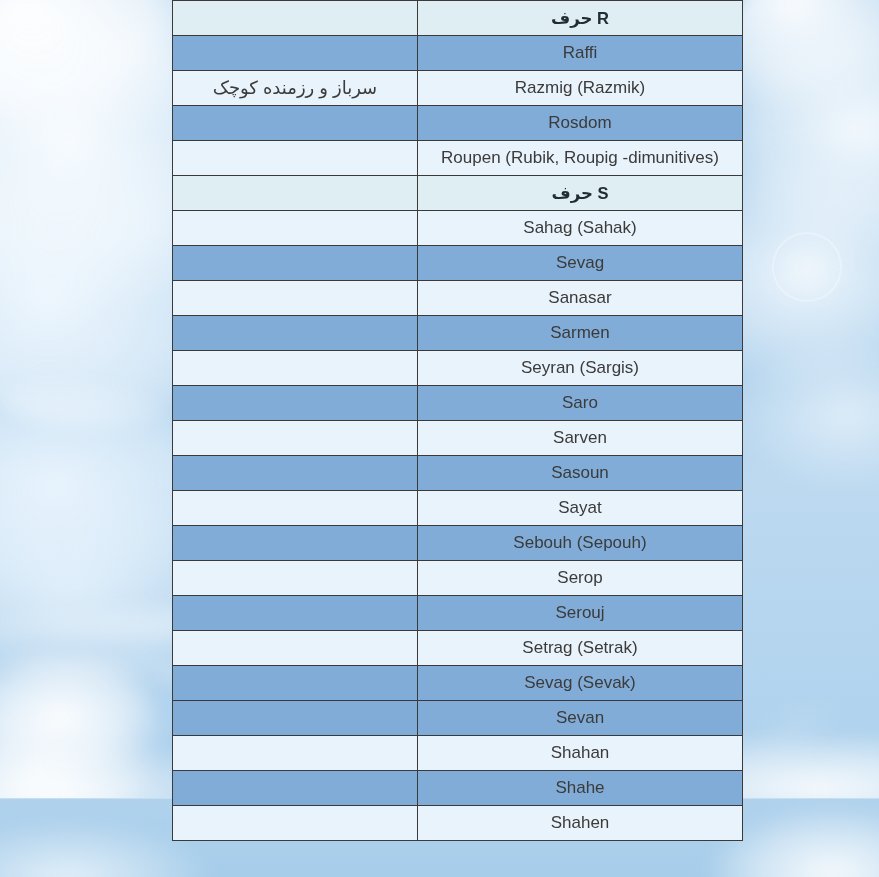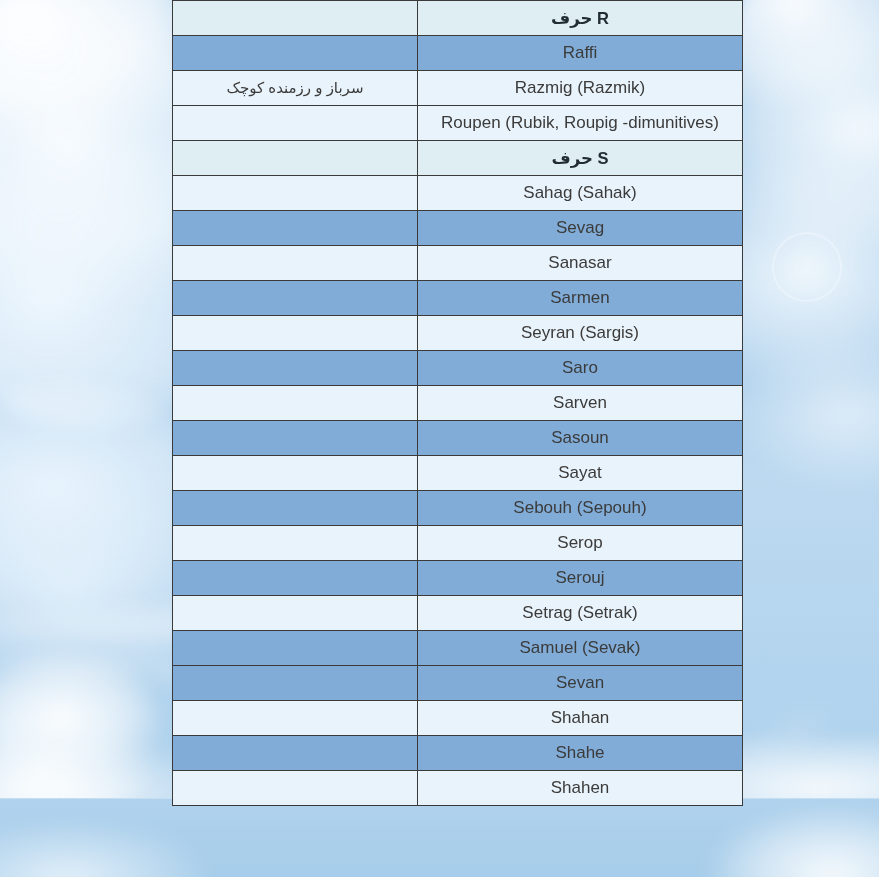--- a/index.html
+++ b/index.html
@@ -130,21 +130,21 @@
   tr.row-light td   { background: #e9f3fb; }
   tr.row-dark td    { background: #81acd7; }
   tr.row-header td  { background: #dfeef2; }
   tr.row-header td.name-cell {
     font-weight: bold;
     font-size: 16.5px;
     color: #222c33;
   }
   td.meaning-cell {
     direction: rtl;
-    font-size: 15px;
+    font-size: 18px;
   }
 </style>
 </head>
 <body>
 
 <div class="sky">
   <div class="cloud cloud-topleft-mass"></div>
   <div class="cloud cloud-left-lower"></div>
   <div class="cloud cloud-topright-mass"></div>
   <div class="cloud cloud-mid-streak"></div>
@@ -164,20 +164,24 @@
         <td class="col-name name-cell">حرف R</td>
       </tr>
       <tr class="row-dark">
         <td class="col-meaning meaning-cell"></td>
         <td class="col-name name-cell">Raffi</td>
       </tr>
       <tr class="row-light">
         <td class="col-meaning meaning-cell">سرباز و رزمنده کوچک</td>
         <td class="col-name name-cell">Razmig (Razmik)</td>
       </tr>
+      <tr class="row-dark">
+        <td class="col-meaning meaning-cell"></td>
+        <td class="col-name name-cell">Rosdom</td>
+      </tr>
       <tr class="row-light">
         <td class="col-meaning meaning-cell"></td>
         <td class="col-name name-cell">Roupen (Rubik, Roupig -dimunitives)</td>
       </tr>
       <tr class="row-header">
         <td class="col-meaning meaning-cell"></td>
         <td class="col-name name-cell">حرف S</td>
       </tr>
       <tr class="row-light">
         <td class="col-meaning meaning-cell"></td>
@@ -226,21 +230,21 @@
       <tr class="row-dark">
         <td class="col-meaning meaning-cell"></td>
         <td class="col-name name-cell">Serouj</td>
       </tr>
       <tr class="row-light">
         <td class="col-meaning meaning-cell"></td>
         <td class="col-name name-cell">Setrag (Setrak)</td>
       </tr>
       <tr class="row-dark">
         <td class="col-meaning meaning-cell"></td>
-        <td class="col-name name-cell">Samuel (Sevak)</td>
+        <td class="col-name name-cell">Sevag (Sevak)</td>
       </tr>
       <tr class="row-dark">
         <td class="col-meaning meaning-cell"></td>
         <td class="col-name name-cell">Sevan</td>
       </tr>
       <tr class="row-light">
         <td class="col-meaning meaning-cell"></td>
         <td class="col-name name-cell">Shahan</td>
       </tr>
       <tr class="row-dark">

